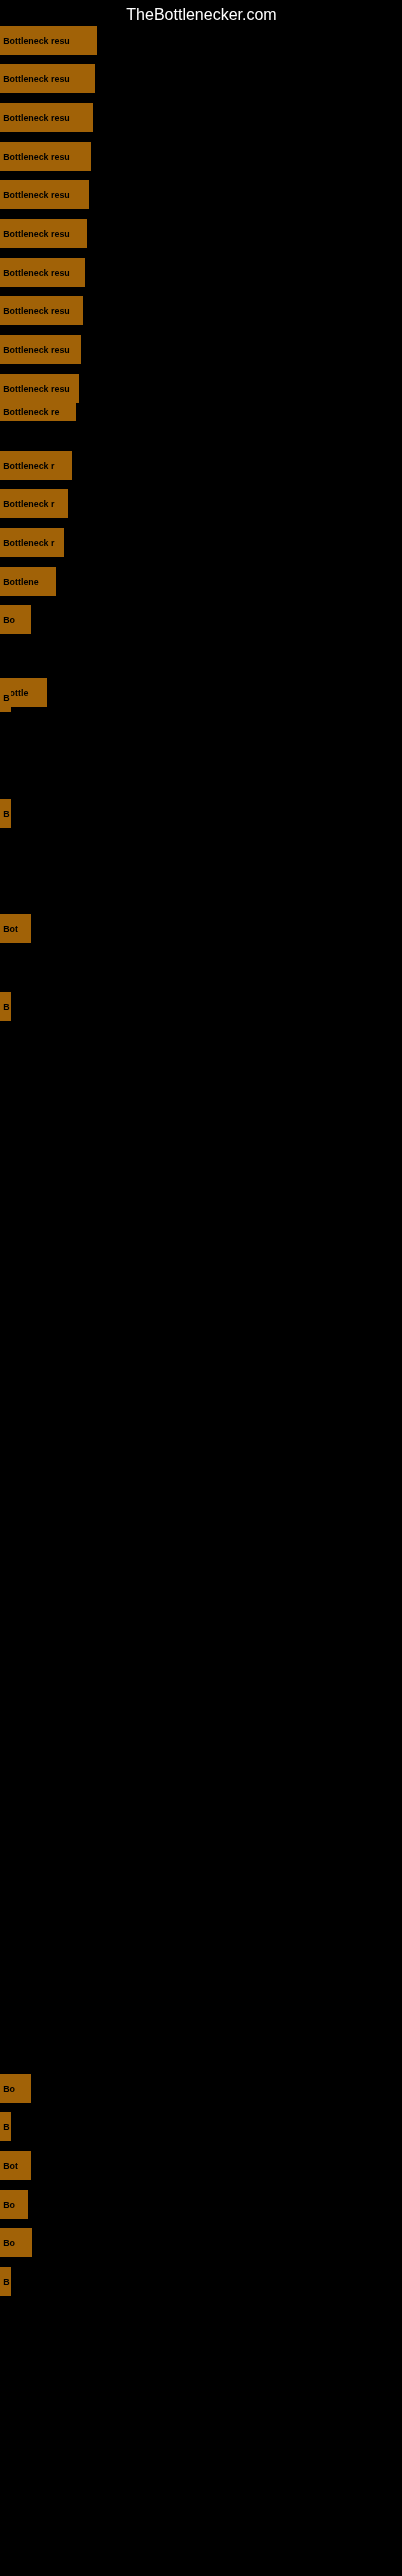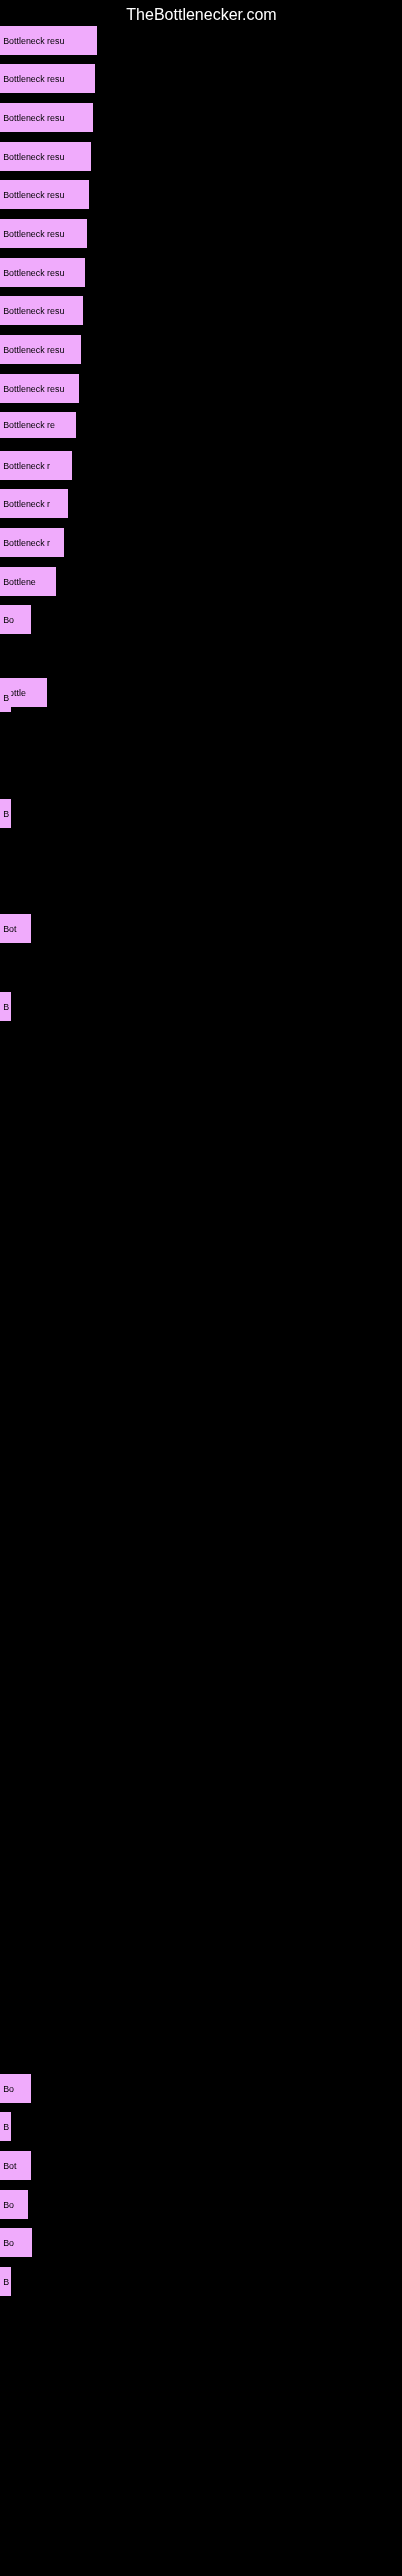--- a/index.html
+++ b/index.html
@@ -23,24 +23,24 @@
       width: 100%;
       text-align: center;
       color: #ffffff;
       font-size: 16px;
       font-weight: normal;
     }
 
     .bar-item {
       position: absolute;
       left: 0;
-      background-color: #f0abfc;
+      background-color: #a16207;
       color: #000000;
       font-size: 8.9px;
-      font-weight: normal;
+      font-weight: bold;
       padding: 1.6px 3.2px;
       white-space: nowrap;
       overflow: hidden;
       display: flex;
       align-items: center;
     }
   </style>
 </head>
 <body>
 
@@ -49,21 +49,21 @@
 <div class="bar-item" style="top: 26px; width: 97px; height: 29px;">Bottleneck resu</div>
 <div class="bar-item" style="top: 64px; width: 95px; height: 29px;">Bottleneck resu</div>
 <div class="bar-item" style="top: 103px; width: 93px; height: 29px;">Bottleneck resu</div>
 <div class="bar-item" style="top: 142px; width: 91px; height: 29px;">Bottleneck resu</div>
 <div class="bar-item" style="top: 180px; width: 89px; height: 29px;">Bottleneck resu</div>
 <div class="bar-item" style="top: 219px; width: 87px; height: 29px;">Bottleneck resu</div>
 <div class="bar-item" style="top: 258px; width: 85px; height: 29px;">Bottleneck resu</div>
 <div class="bar-item" style="top: 296px; width: 83px; height: 29px;">Bottleneck resu</div>
 <div class="bar-item" style="top: 335px; width: 81px; height: 29px;">Bottleneck resu</div>
 <div class="bar-item" style="top: 374px; width: 79px; height: 29px;">Bottleneck resu</div>
-<div class="bar-item" style="top: 412px; width: 76px; height: 26px;">Bottleneck re</div>
+<div class="bar-item" style="top: 403px; width: 76px; height: 18px;">Bottleneck re</div>
 <div class="bar-item" style="top: 451px; width: 72px; height: 29px;">Bottleneck r</div>
 <div class="bar-item" style="top: 489px; width: 68px; height: 29px;">Bottleneck r</div>
 <div class="bar-item" style="top: 528px; width: 64px; height: 29px;">Bottleneck r</div>
 <div class="bar-item" style="top: 567px; width: 56px; height: 29px;">Bottlene</div>
 <div class="bar-item" style="top: 605px; width: 31px; height: 29px;">Bo</div>
 <div class="bar-item" style="top: 644px; width: 47px; height: 29px; margin-top: 34px;">Bottle</div>
 <div class="bar-item" style="top: 683px; width: 11.3px; height: 29px;">B</div>
 <div class="bar-item" style="top: 799px; width: 11.3px; height: 29px;">B</div>
 <div class="bar-item" style="top: 914px; width: 31px; height: 29px;">Bot</div>
 <div class="bar-item" style="top: 992px; width: 11.3px; height: 29px;">B</div>

